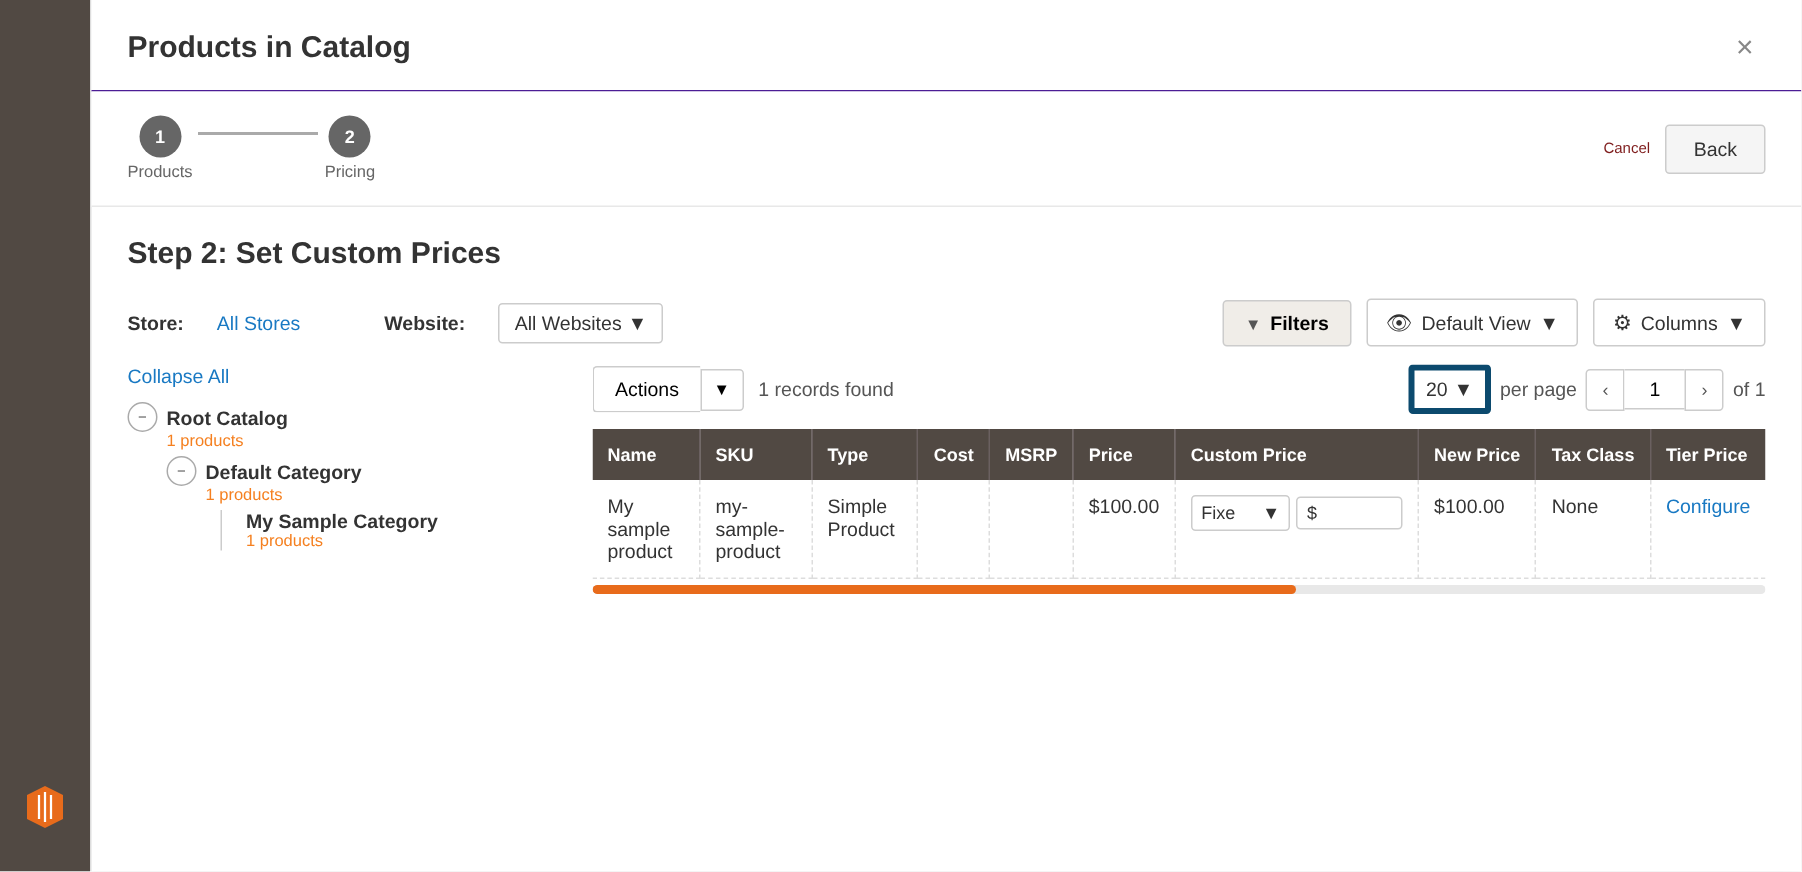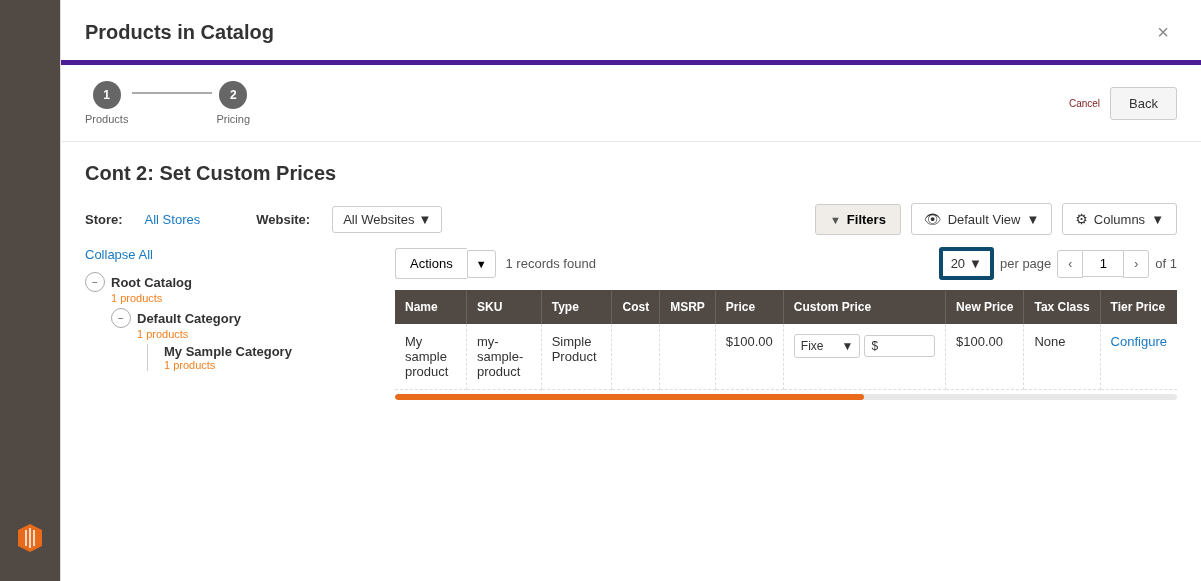--- a/index.html
+++ b/index.html
@@ -91,21 +91,21 @@
       border-left: 1px solid #ddd;
       box-shadow: 0 0 20px rgba(0,0,0,0.2);
     }
 
     
     .modal-header {
       display: flex;
       align-items: center;
       justify-content: space-between;
       padding: 18px 24px 14px 24px;
-      border-bottom: 5px solid #4c1d95;
+      border-bottom: 1px solid #4c1d95;
       background: #fff;
     }
 
     .modal-title {
       font-size: 20px;
       font-weight: 600;
       color: #333;
     }
 
     .close-btn {
@@ -615,21 +615,21 @@
           </div>
         </div>
         <div class="wizard-actions">
           <button class="btn-cancel">Cancel</button>
           <button class="btn-back">Back</button>
         </div>
       </div>
 
       <div class="modal-body">
 
-        <div class="step-title">Cont 2: Set Custom Prices</div>
+        <div class="step-title">Step 2: Set Custom Prices</div>
 
         <div class="filter-row">
           <span class="store-label">Store:</span>
           <a class="store-link" href="#">All Stores</a>
 
           <span class="website-label">Website:</span>
           <div class="website-select">
             <span>All Websites</span>
             <span>▼</span>
           </div>

